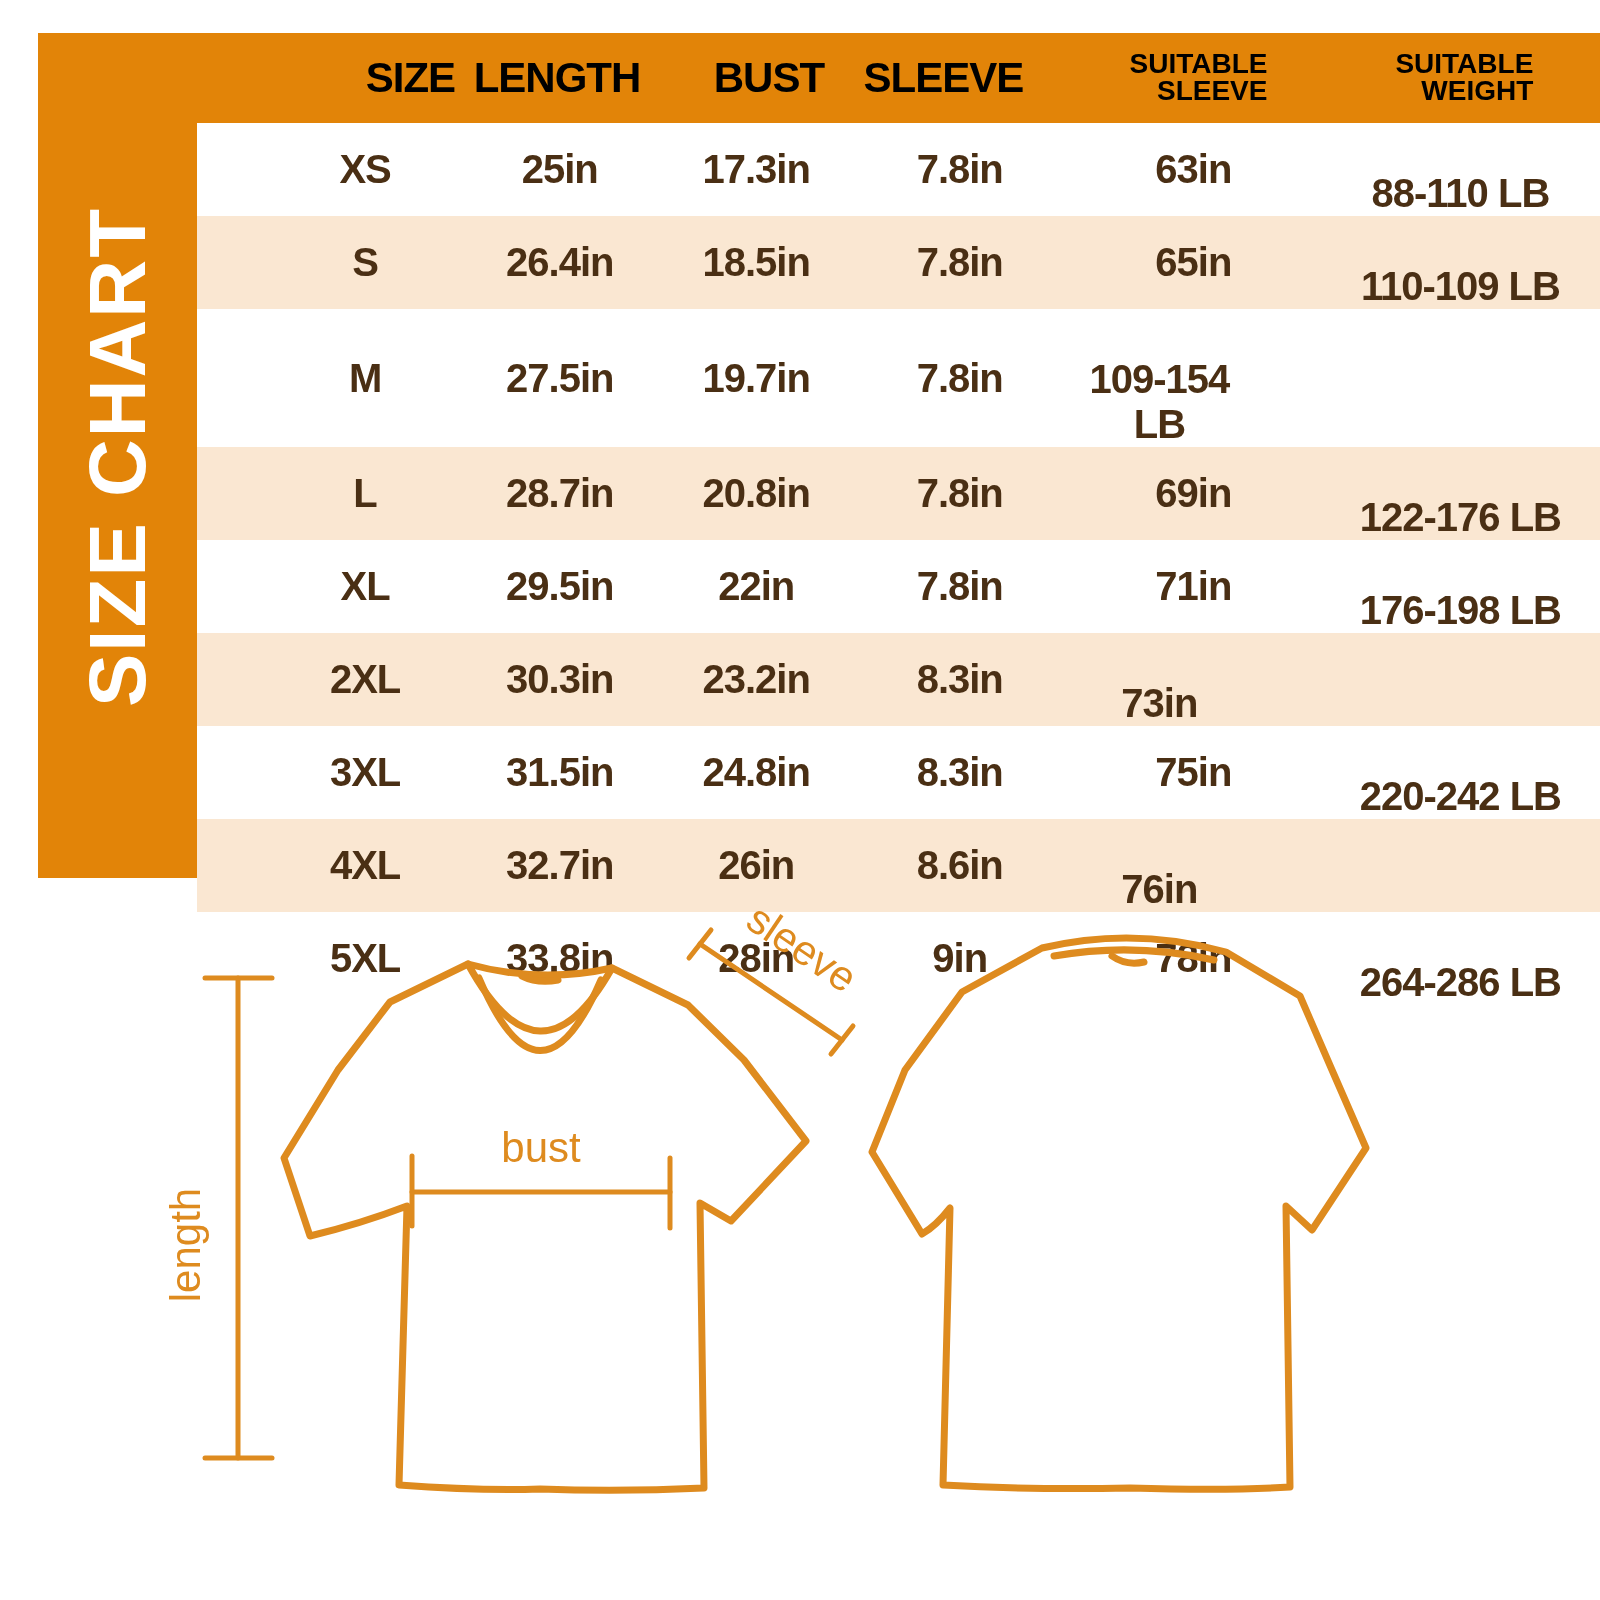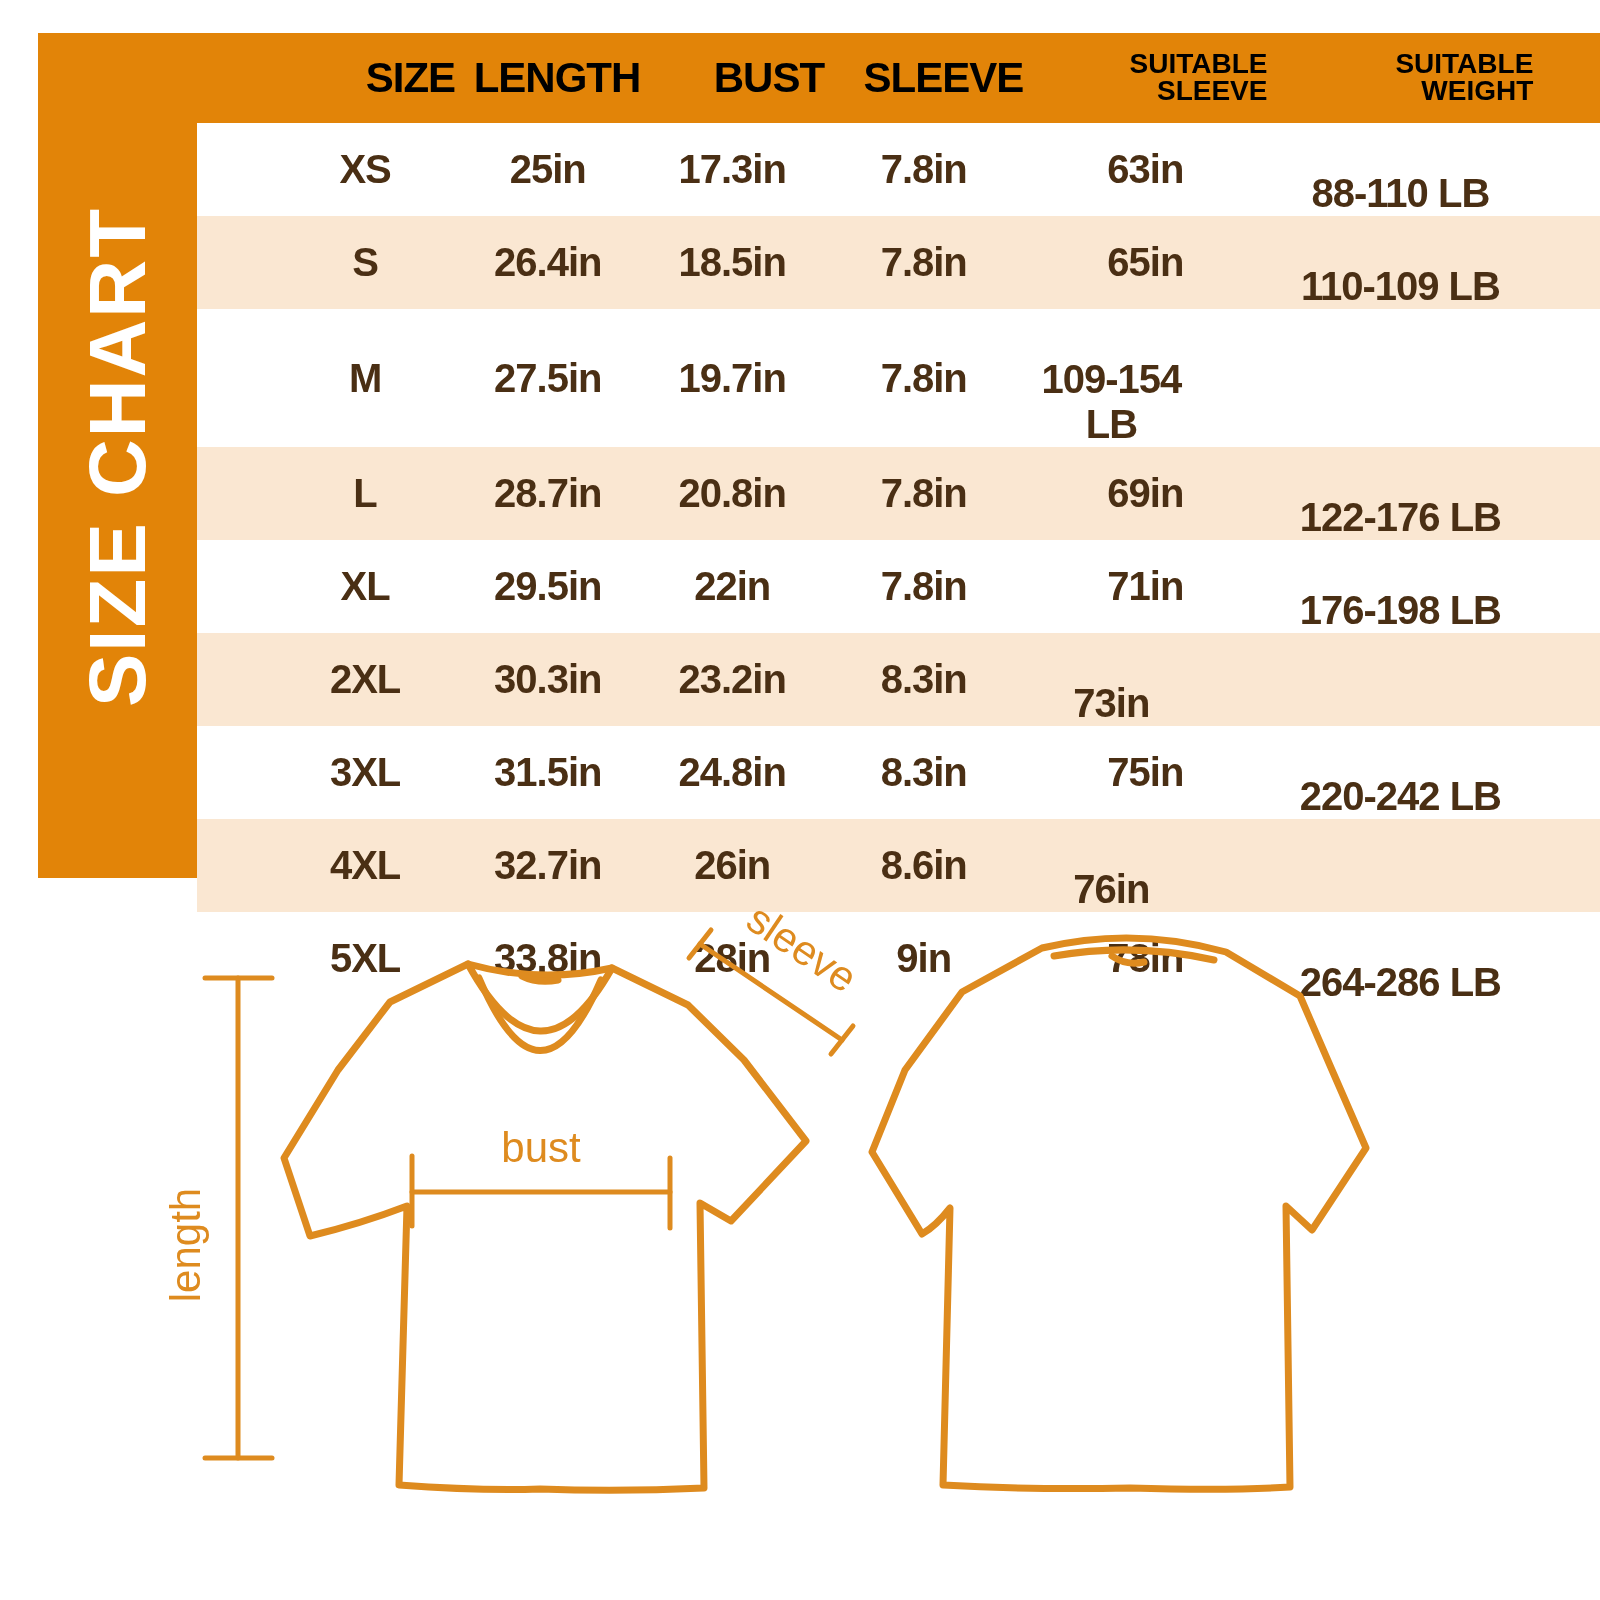--- a/index.html
+++ b/index.html
@@ -32,21 +32,21 @@
   }
   .hcell.small { font-size:28px; letter-spacing:0; }
   .hcell:first-child { padding-left:78px; }
   .hcell:last-child  { padding-right:68px; }
   .table-body {
     position:absolute; left:159px; top:90px; right:0; bottom:8px;
     display:flex; flex-direction:column;
   }
   .trow {
     flex:1; display:grid; grid-template-columns:18.4% 13.2% 13.1% 14.2% 17.4% 23.8%;
-    align-items:center; background:#ffffff;
+    align-items:center; background:#ffffff;gap:12px;
   }
   .trow.alt { background:var(--peach); }
   .cell {
     text-align:center; font-weight:bold; font-size:40px;
     letter-spacing:-1px; color:var(--brown);
   }
   .cell:first-child { padding-left:78px; }
   .cell:last-child  { padding-right:68px;margin-top:48px; }
   
   .diagram { position:absolute; left:0; top:900px; width:1600px; height:700px; }

